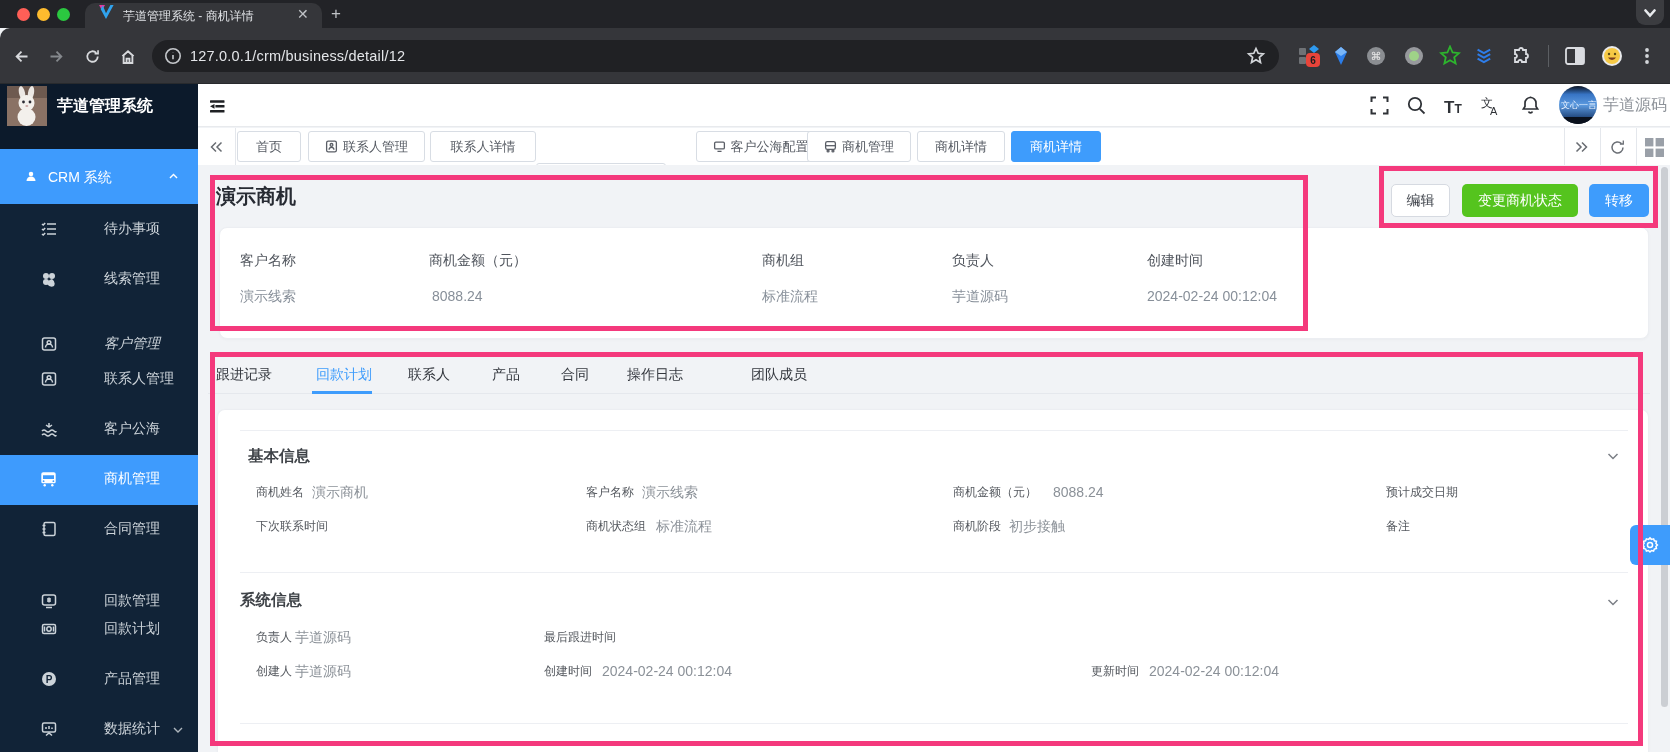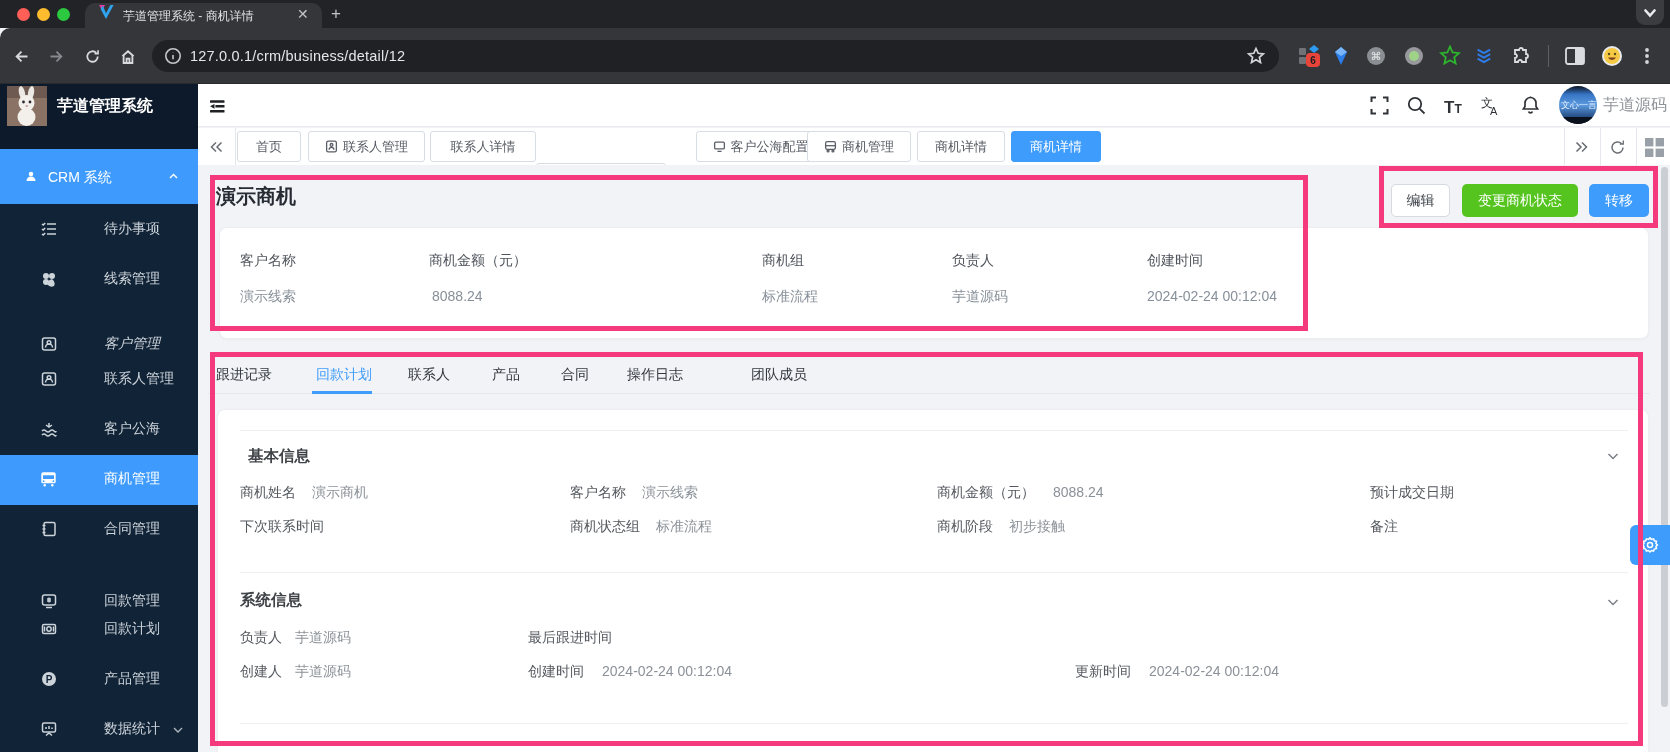--- a/index.html
+++ b/index.html
@@ -57,21 +57,21 @@
   .lab { top:252px; font-size:14px; font-weight:500; color:#50555d; }
   .val { top:288px; font-size:14px; color:#878f99; }
 
   #card2 { left:208px; top:352px; width:1443px; height:400px; background:transparent; }
   .tab2 { top:366px; font-size:14px; color:#33373e; }
   #tab2-active { color:#3e9cfc; }
   #tabline { left:208px; top:393px; width:1442px; height:1px; background:#e5e8ed; }
   #tabul { left:312px; top:391px; width:60px; height:2.5px; background:#3e9cfc; }
   #innerbox { left:217px; top:409px; width:1432px; height:343px; border:1px solid #eceef2; border-bottom:none; border-radius:8px 8px 0 0; background:#fff; box-shadow:0 1px 3px rgba(0,0,0,0.03); }
   .sect { font-size:15.5px; font-weight:bold; color:#3f4348; }
-  .lab2 { font-size:14px; font-weight:500; color:#55595f; }
+  .lab2 { font-size:12px; font-weight:500; color:#55595f;margin-left:16px; }
   .val2 { font-size:14px; color:#8b9198; }
   .divl { height:1px; background:#edeff3; }
 
   
   .pink { border:5px solid #f4397c; background:transparent; z-index:50; }
   #pink1 { left:210px; top:175px; width:1098px; height:156px; }
   #pink2 { left:1379px; top:166px; width:279px; height:62px; }
   #pink3 { left:210px; top:352px; width:1433px; height:394px; }
 
   #gear { left:1630px; top:525px; width:40px; height:40px; background:#3e9cfc; border-radius:6px 0 0 6px; color:#fff; }

